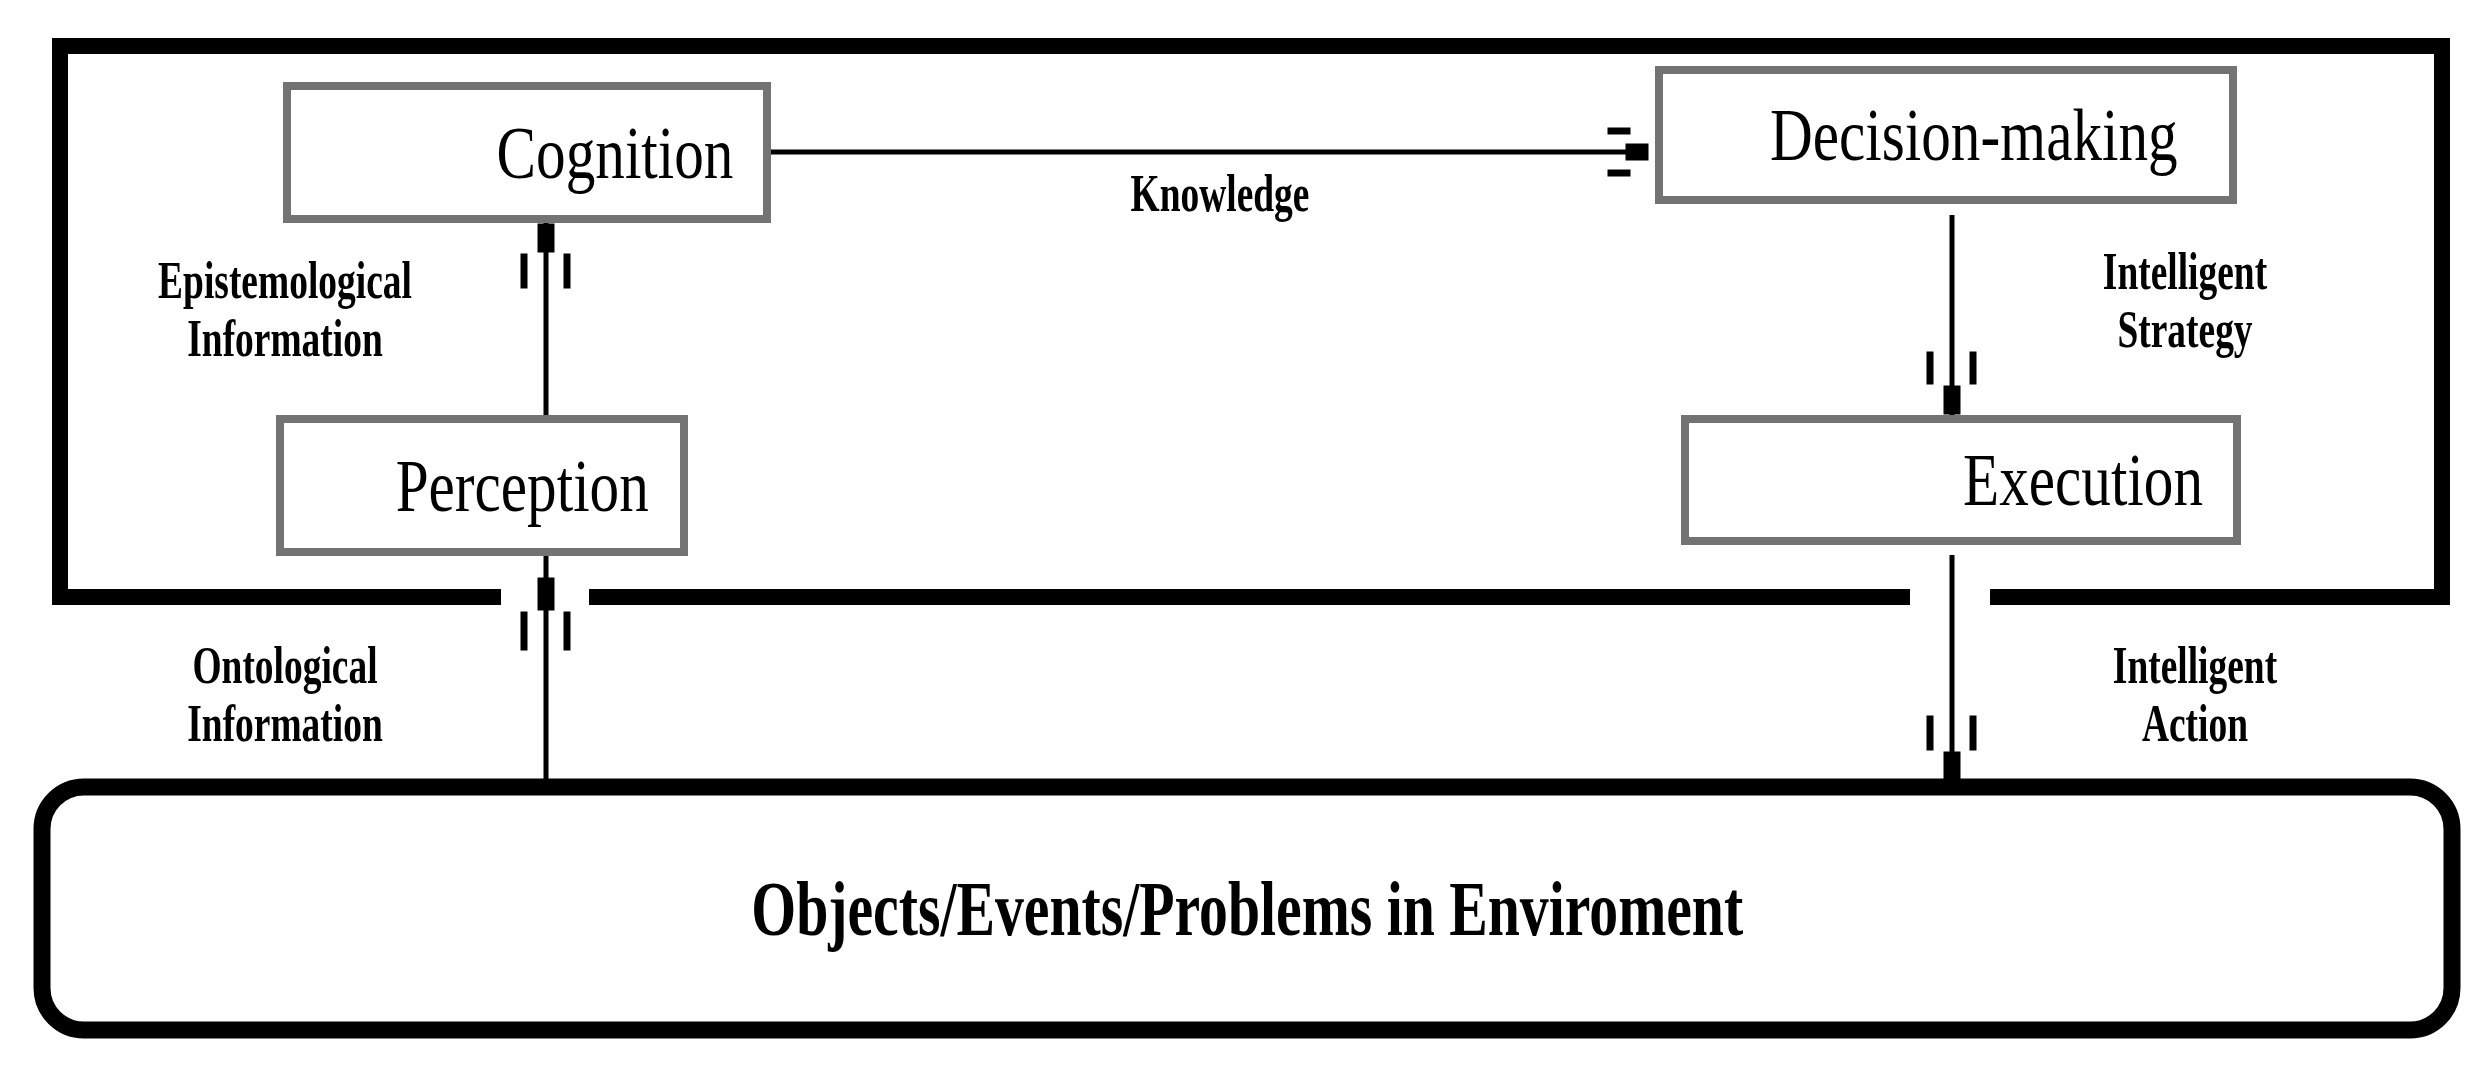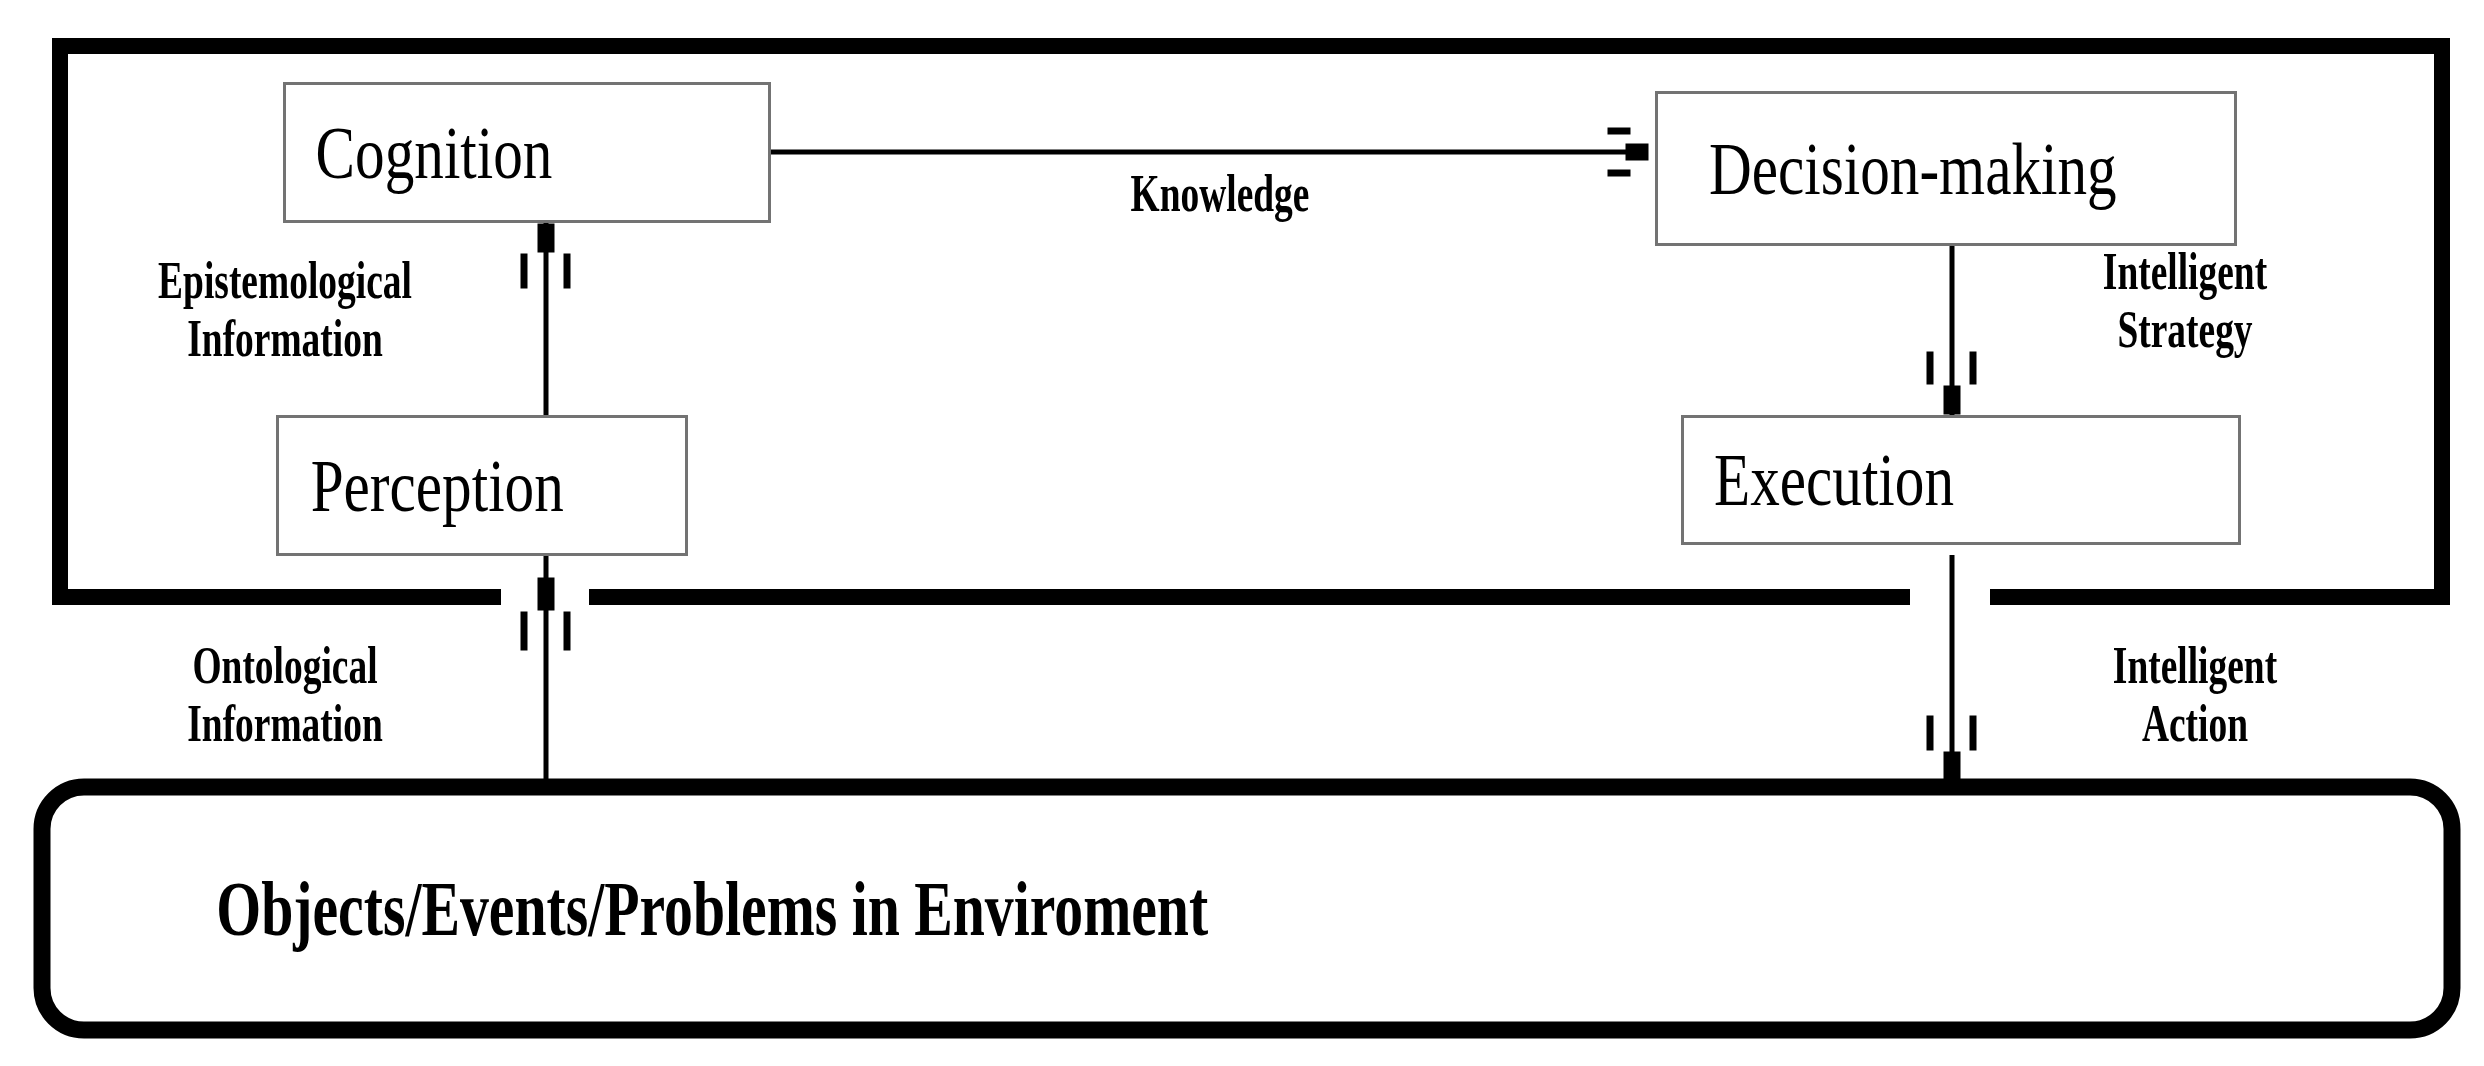--- a/index.html
+++ b/index.html
@@ -43,24 +43,24 @@
     text-align: center;
     white-space: nowrap;
     transform: scaleX(0.72);
     transform-origin: center center;
     line-height: 1.12;
   }
   .box-node {
     position: absolute;
     box-sizing: border-box;
     background: #ffffff;
-    border: 3px solid #737373;
+    border: 8px solid #737373;
     display: flex;
     align-items: center;
-    justify-content: flex-start;
+    justify-content: flex-end;
   }
   .box-node .node-label {
     position: static;
   }
 </style>
 </head>
 <body>
 
 <div id="diagram-canvas">
 
@@ -113,34 +113,34 @@
 
     <g>
       <rect x="42" y="787" width="2410" height="243" rx="42" ry="42" fill="#ffffff" stroke="#000000" stroke-width="17"></rect>
     </g>
   </svg>
 
   <div class="box-node" style="left:283px; top:82px; width:488px; height:141px;">
     <span class="node-label" style="font-size:74px;">Cognition</span>
   </div>
 
-  <div class="box-node" style="left:1655px; top:91px; width:582px; height:155px;">
+  <div class="box-node" style="left:1655px; top:66px; width:582px; height:138px;">
     <span class="node-label" style="font-size:74px;">Decision-making</span>
   </div>
 
   <div class="box-node" style="left:276px; top:415px; width:412px; height:141px;">
     <span class="node-label" style="font-size:74px;">Perception</span>
   </div>
 
   <div class="box-node" style="left:1681px; top:415px; width:560px; height:130px;">
     <span class="node-label" style="font-size:74px;">Execution</span>
   </div>
 
   <div style="position:absolute; left:42px; top:787px; width:2410px; height:243px;
-              display:flex; align-items:center; ">
+              display:flex; align-items:center; justify-content:center;">
     <span class="node-label" style="position:static; font-size:78px; font-weight:700; transform:scaleX(0.74);">Objects/Events/Problems in Enviroment</span>
   </div>
 
   <div class="edge-label" style="left:1010px; top:165px; width:420px; font-size:52px;">
     <div>Knowledge</div>
   </div>
 
   <div class="edge-label" style="left:55px; top:252px; width:460px; font-size:52px;">
     <div>Epistemological</div>
     <div>Information</div>

